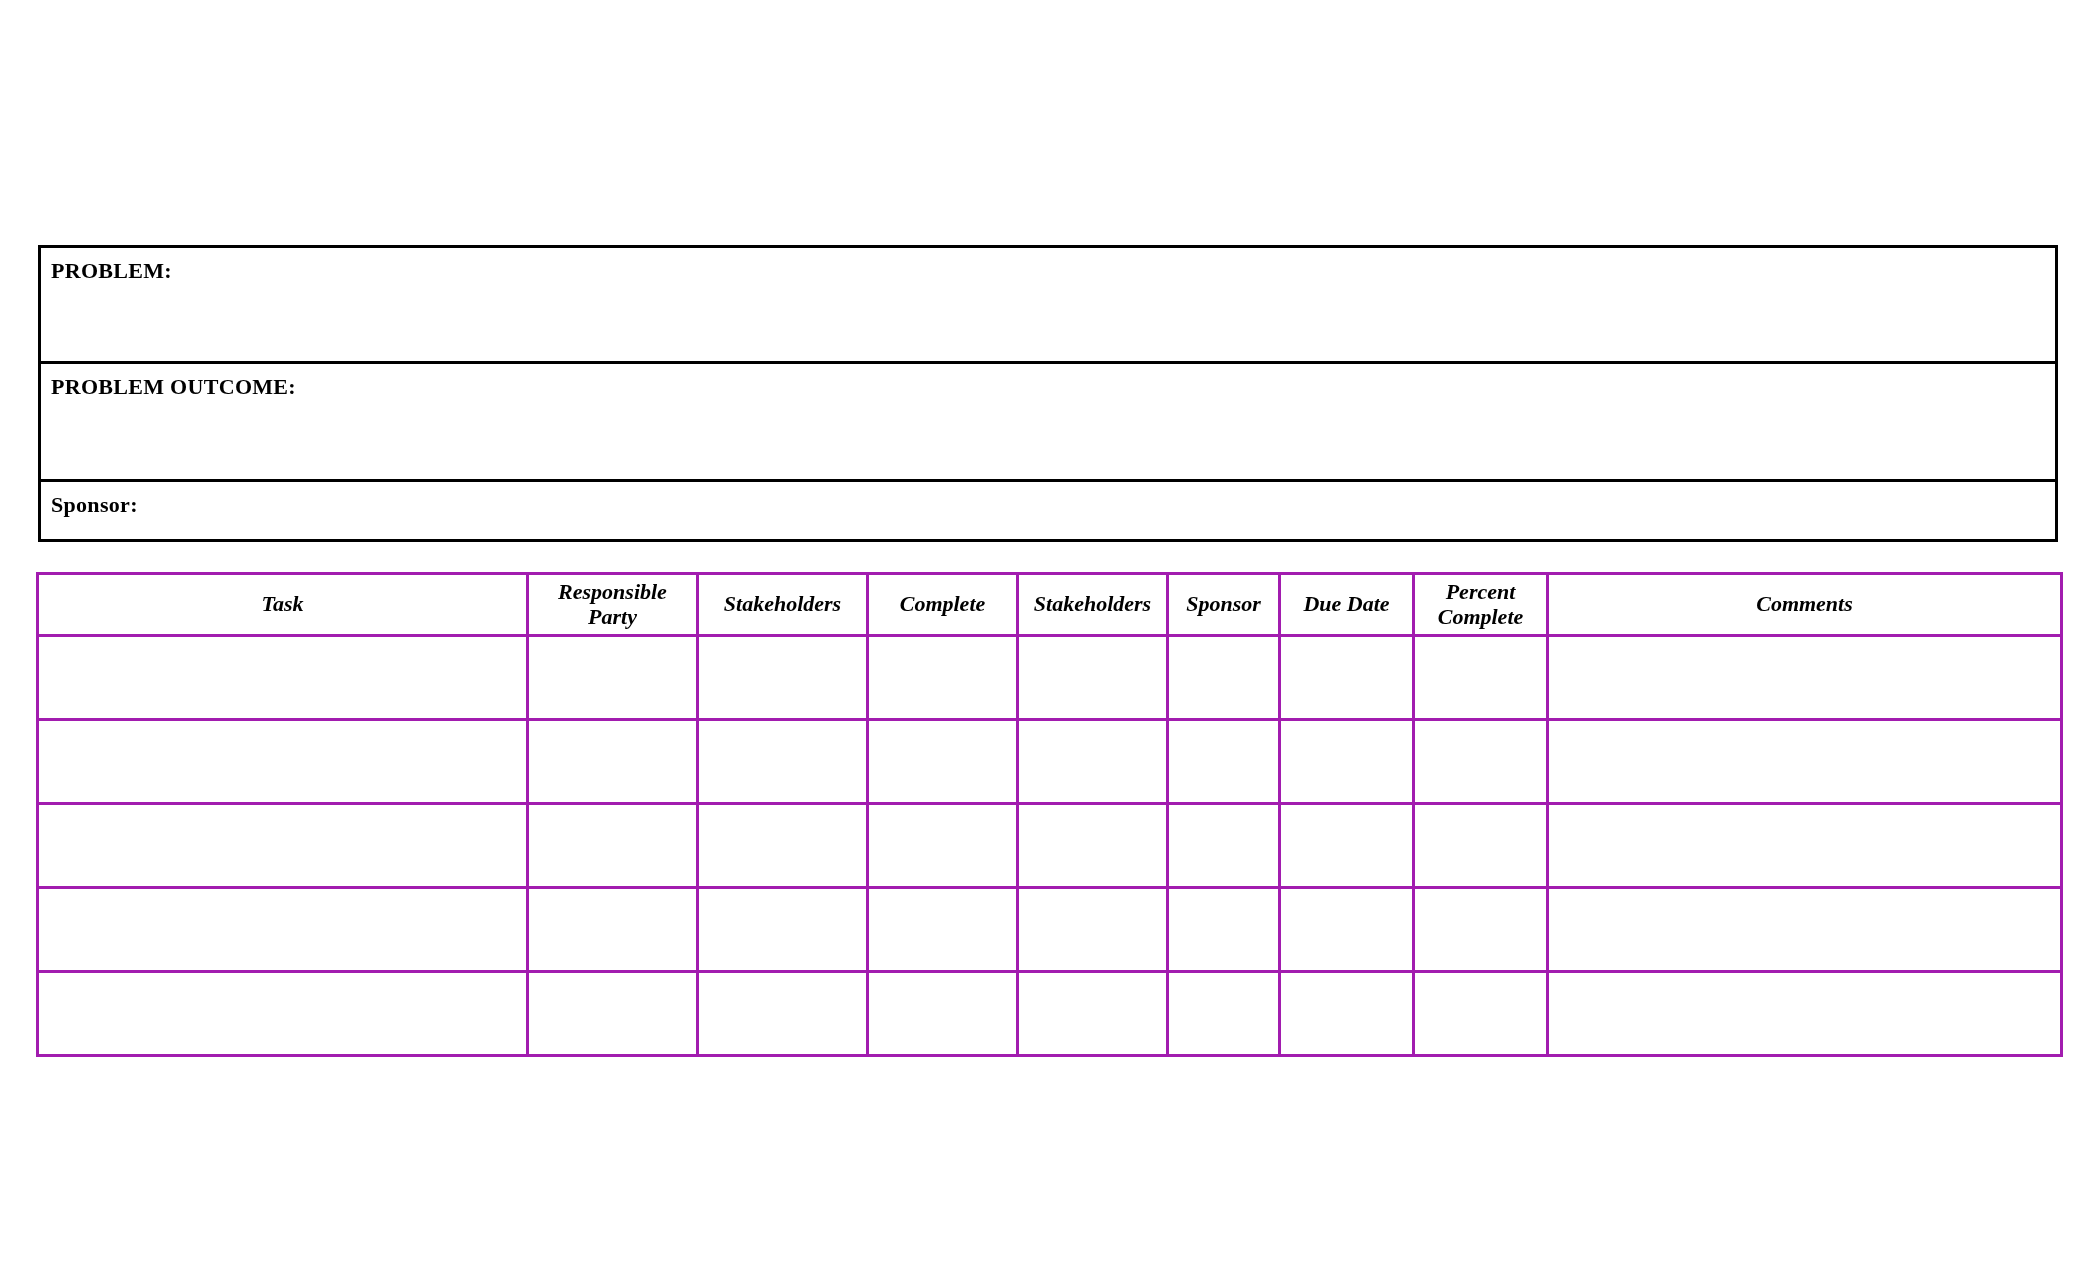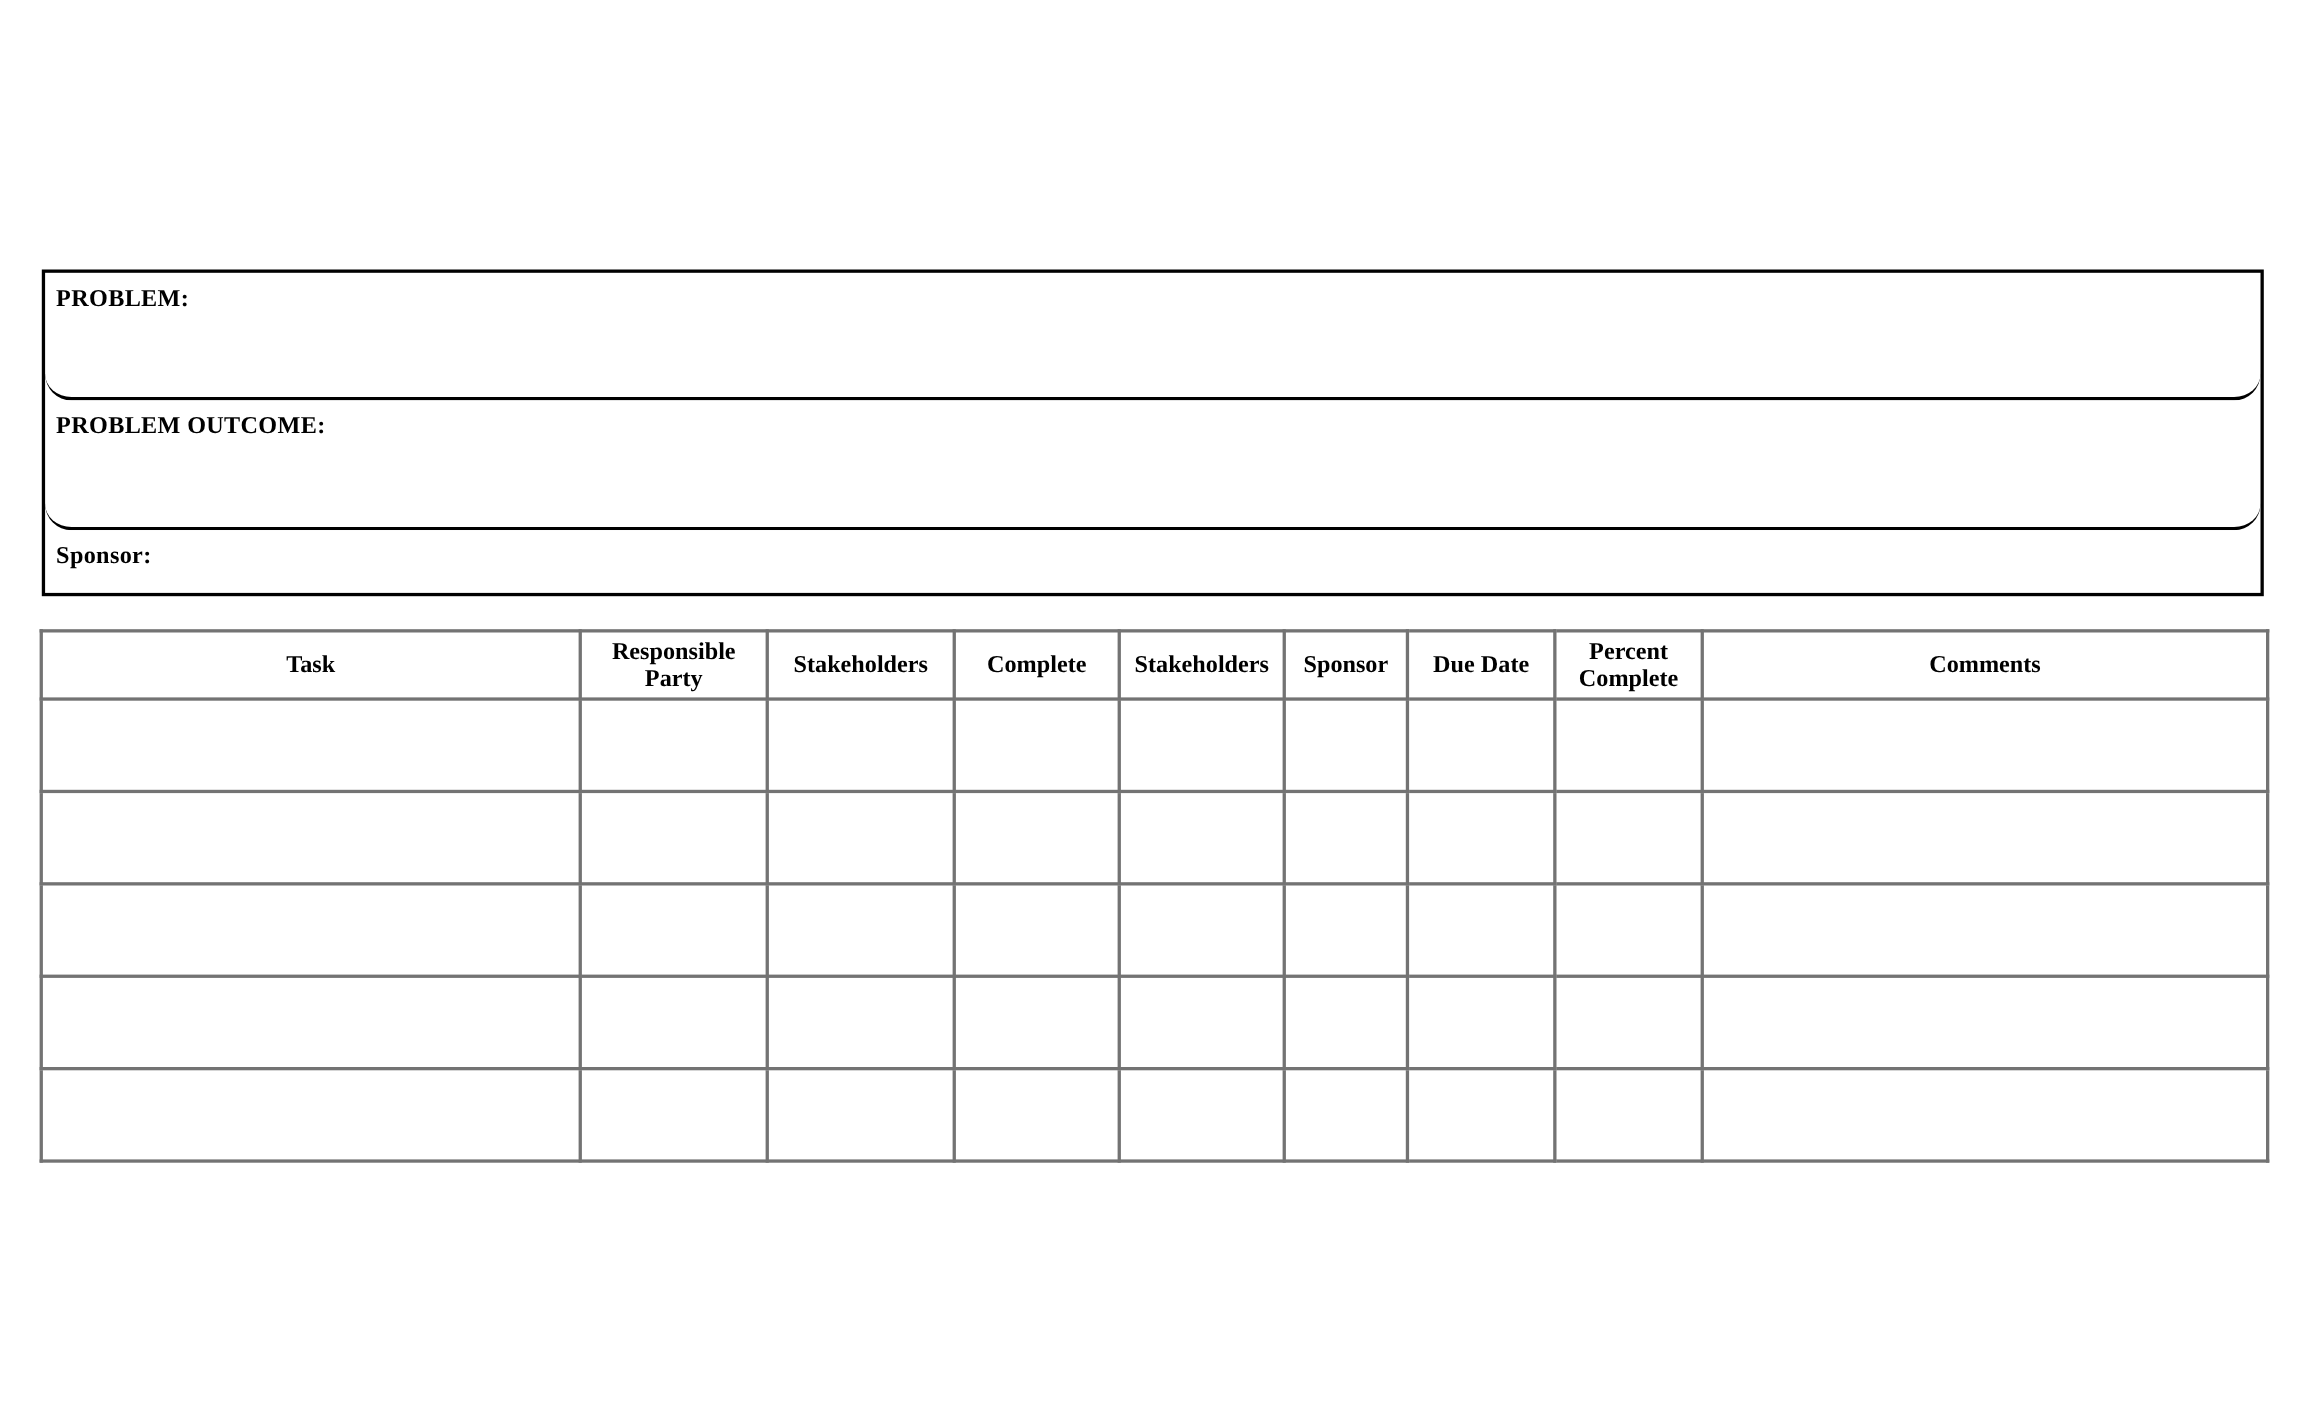--- a/index.html
+++ b/index.html
@@ -44,21 +44,20 @@
     top: 245px;
     width: 2020px;
     border: 3px solid #000;
     box-sizing: border-box;
     background: #fff;
   }
   .header-row {
     box-sizing: border-box;
     padding: 10px 0 0 10px;
     border-bottom: 3px solid #000;
-    border-radius: 24px;
   }
   .header-row:last-child {
     border-bottom: none;
   }
   .hr-problem { height: 116px; }
   .hr-outcome { height: 118px; }
   .hr-sponsor { height: 57px; }
   .header-label {
     font-size: 22px;
     font-weight: bold;
@@ -77,24 +76,25 @@
     top: 572px;
     width: 2024px;
   }
   table.task-table {
     border-collapse: collapse;
     width: 2024px;
     table-layout: fixed;
   }
   table.task-table th,
   table.task-table td {
-    border: 3px solid #737373;
+    border: 3px solid #a21caf;
     box-sizing: border-box;
     padding: 0;
     vertical-align: middle;
+    font-style: italic;
   }
   table.task-table th {
     font-size: 22px;
     font-weight: bold;
     text-align: center;
     height: 62px;
     line-height: 1.12;
     padding: 2px 3px;
   }
   table.task-table td {

